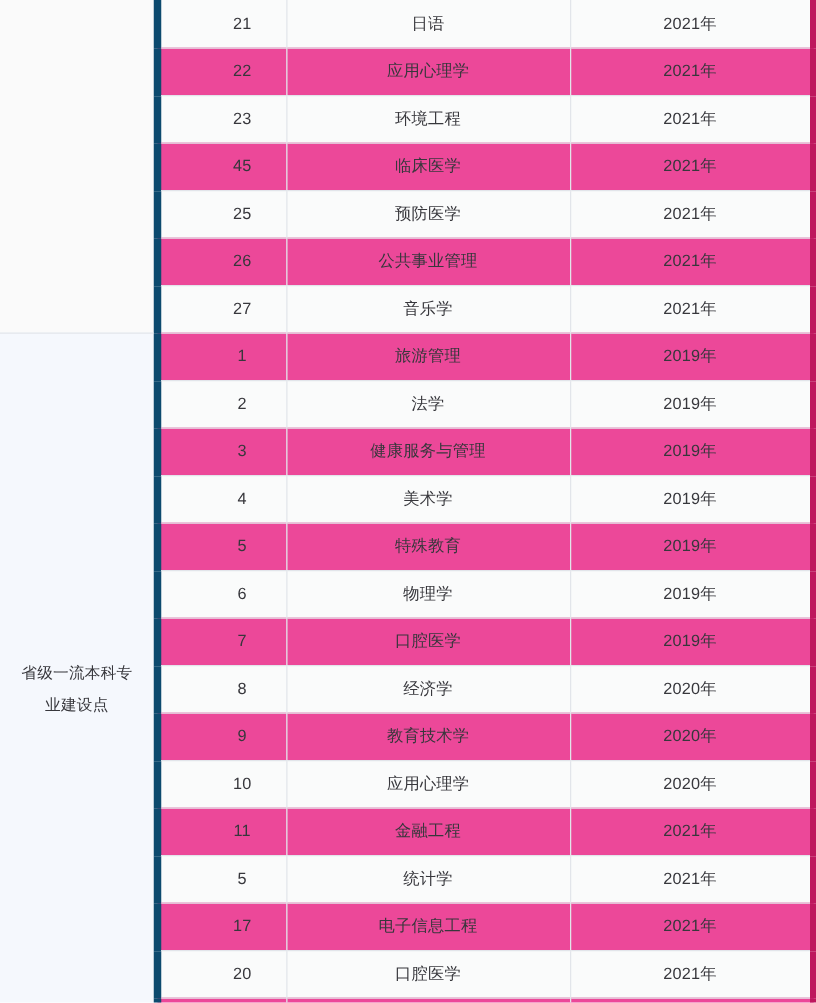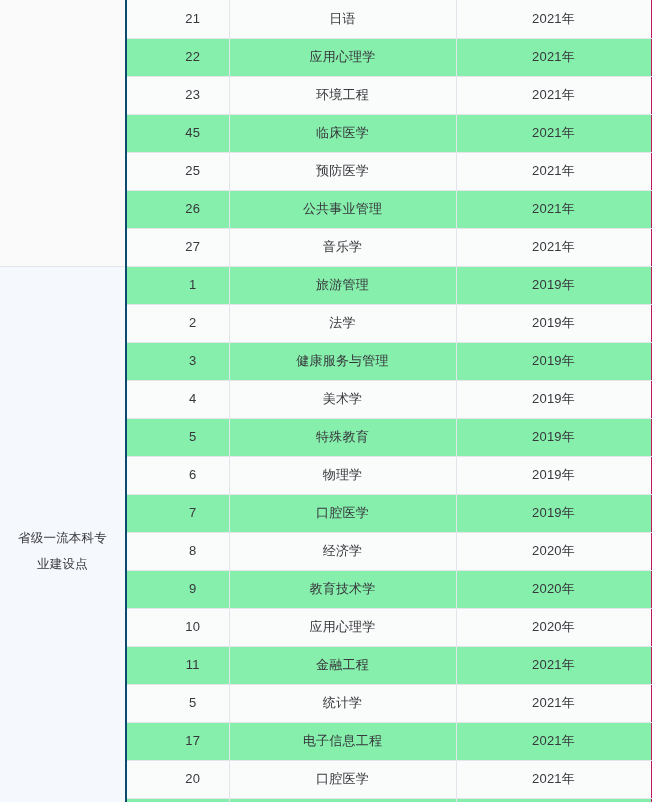--- a/index.html
+++ b/index.html
@@ -44,41 +44,41 @@
     vertical-align: middle;
     color: #37373c;
     font-size: 13px;
     line-height: 1.5;
     padding: 0 4px;
     letter-spacing: 0.2px;
   }
 
   
   tr.row-odd  td { background: #fafbfb; }
-  tr.row-even td { background: #86efac; }
+  tr.row-even td { background: #ec4899; }
 
   
   td.group-cell {
     border-right: 1px solid #e2e5ea;
     font-size: 12.5px;
     line-height: 2.1;
     color: #37373c;
     padding: 0 14px;
   }
   td.group-cell.group-top    { background: #fafafa; }
   td.group-cell.group-bottom { background: #f5f8fd; }
 
   
   td.group-cell.group-bottom { border-top: 1px solid #e2e5ea; }
 
   
-  td.col-year { border-right: 1px solid #be185d; }
-
-  
-  td.col-index { border-left: 2px solid #0c4a6e; padding-left: 34px; }
+  td.col-year { border-right: 7px solid #be185d; }
+
+  
+  td.col-index { border-left: 6px solid #0c4a6e; padding-left: 34px; }
 </style>
 </head>
 <body>
 
 <div class="table-wrap">
   <table class="major-table">
     <colgroup>
       <col class="c-group">
       <col class="c-index">
       <col class="c-name">

